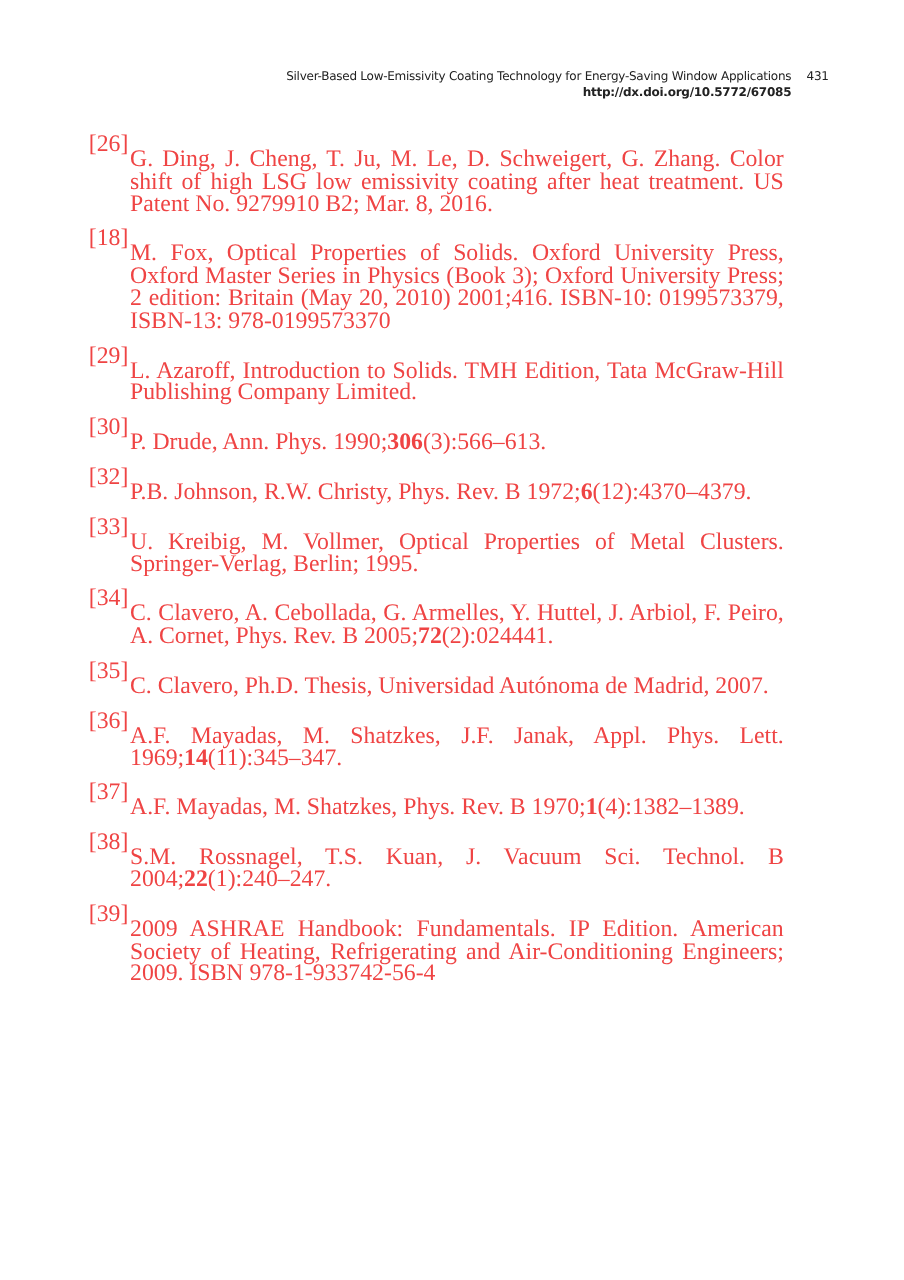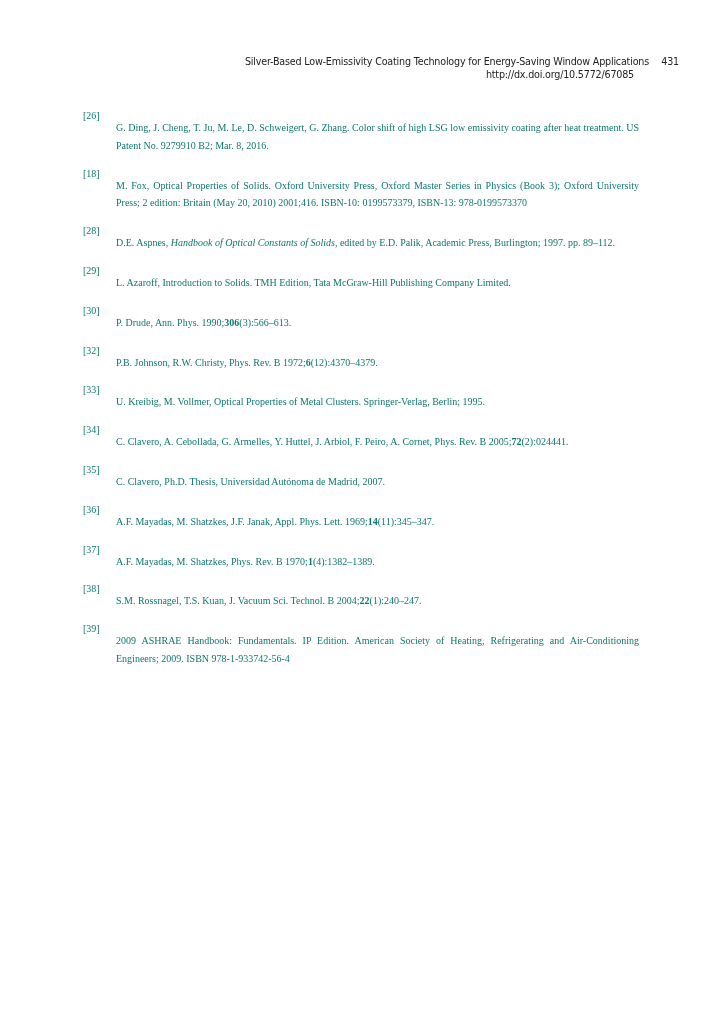--- a/index.html
+++ b/index.html
@@ -1,31 +1,31 @@
 <!DOCTYPE html>
 <html><head>
   <meta charset="utf-8">
   <style>
     html, body { margin: 0; padding: 0; background: #ffffff; }
     body { width: 723px; height: 1024px; position: relative; overflow: hidden; }
     .header {
-      position: absolute; right: 44px; top: 55px;
+      position: absolute; right: 60px; top: 55px;
       text-align: right;
       font-family: "DejaVu Sans", sans-serif;
       font-size: 9.6px; color: #222; line-height: 13px;
       letter-spacing: -0.2px;
     }
     .header .row { display: flex; justify-content: flex-end; }
     .header .title { }
     .header .pnum { display: inline-block; width: 30px; text-align: right; }
-    .header .doi { margin-right: 45px; }
+    .header .doi { margin-right: 30px; font-weight: bold; }
     .refs {
-      position: absolute; left: 83px; top: 107px; width: 556px;
+      position: absolute; left: 71px; top: 107px; width: 556px;
       font-family: "Liberation Serif", serif;
-      font-size: 10px; color: #0f766e; line-height: 17.8px;
+      font-size: 19px; color: #ef4444; line-height: 17.8px;
       text-align: justify;
     }
     .ref { display: flex; margin-bottom: 10px; }
     .ref .num { width: 33px; flex: 0 0 33px; }
     .ref .body { flex: 1; margin-top: 12px; }
     .ref .body b { font-weight: bold; }
     .ref .body i { font-style: italic; }
   </style>
 </head>
 <body>
@@ -41,24 +41,20 @@
 </div>
 
 <div class="refs" id="refs">
     <div class="ref">
       <span class="num">[26]</span>
       <span class="body"><span>G. Ding, J. Cheng, T. Ju, M. Le, D. Schweigert, G. Zhang. Color shift of high LSG low emissivity coating after heat treatment. US Patent No. 9279910 B2; Mar. 8, 2016.</span></span>
     </div>
     <div class="ref">
       <span class="num">[18]</span>
       <span class="body"><span>M. Fox, Optical Properties of Solids. Oxford University Press, Oxford Master Series in Physics (Book 3); Oxford University Press; 2 edition: Britain (May 20, 2010) 2001;416. ISBN-10: 0199573379, ISBN-13: 978-0199573370</span></span>
-    </div>
-    <div class="ref">
-      <span class="num">[28]</span>
-      <span class="body"><span>D.E. Aspnes, </span><i>Handbook of Optical Constants of Solids</i><span>, edited by E.D. Palik, Academic Press, Burlington; 1997. pp. 89–112.</span></span>
     </div>
     <div class="ref">
       <span class="num">[29]</span>
       <span class="body"><span>L. Azaroff, Introduction to Solids. TMH Edition, Tata McGraw-Hill Publishing Company Limited.</span></span>
     </div>
     <div class="ref">
       <span class="num">[30]</span>
       <span class="body"><span>P. Drude, Ann. Phys. 1990;</span><b>306</b><span>(3):566–613.</span></span>
     </div>
     <div class="ref">

